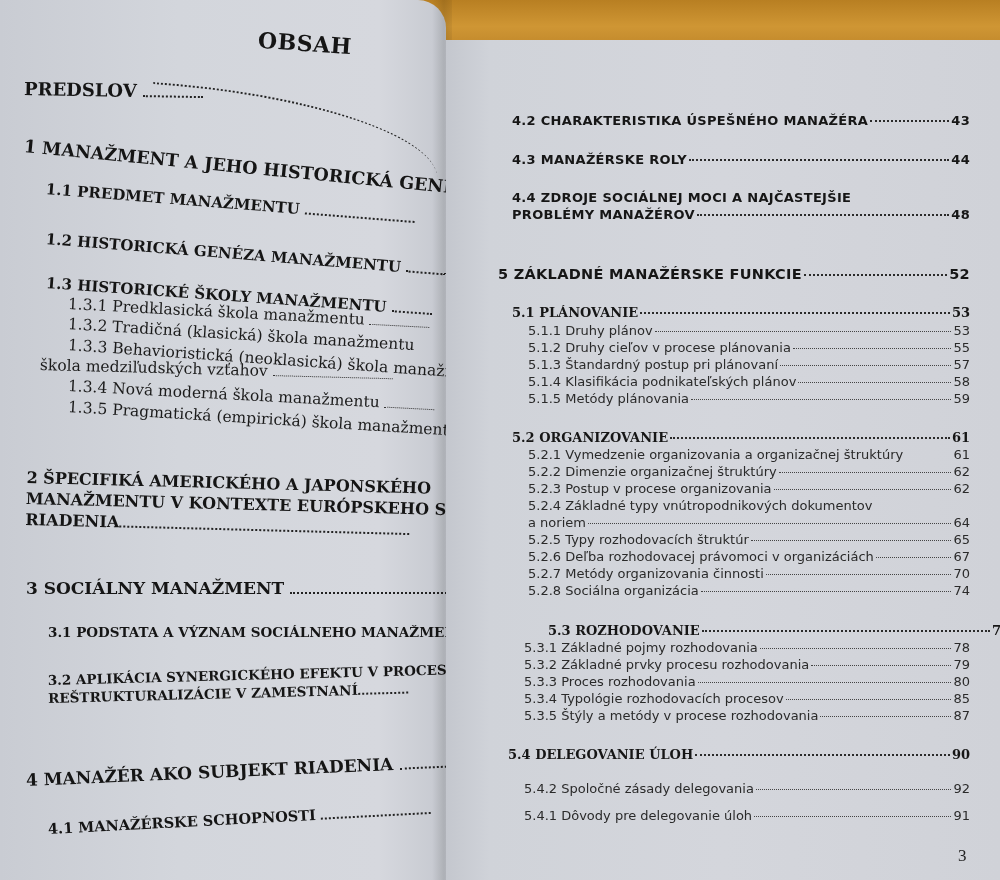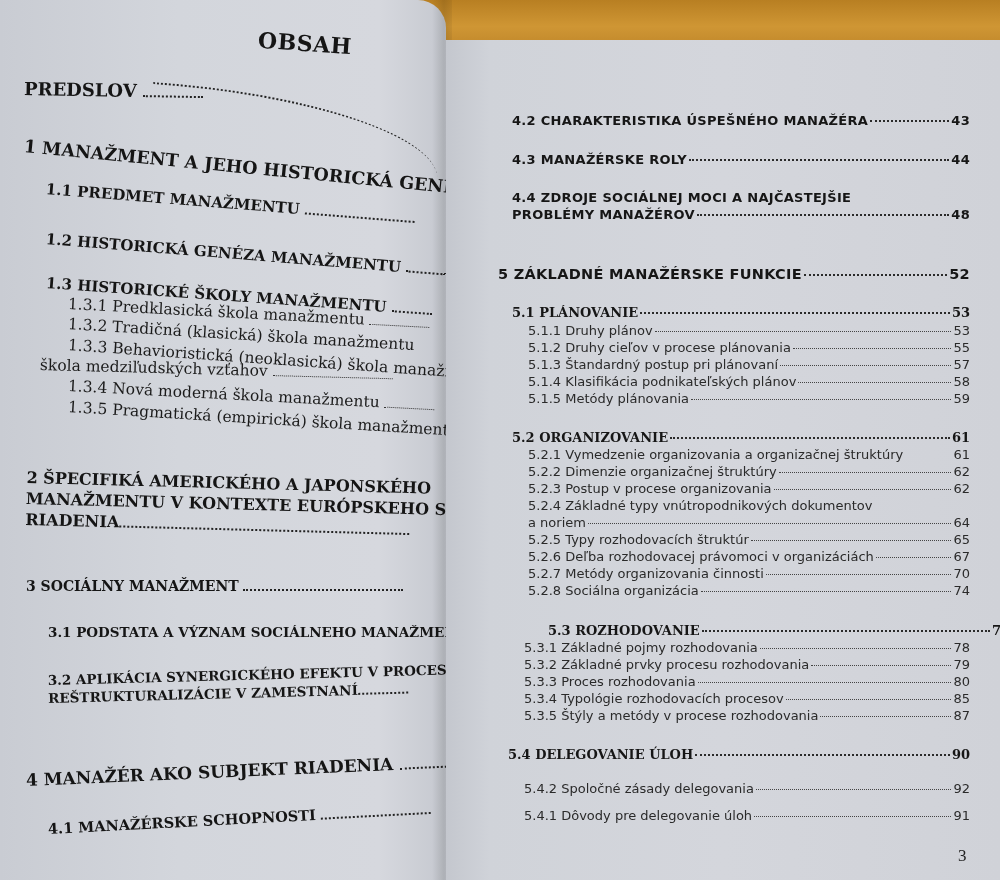--- a/index.html
+++ b/index.html
@@ -126,21 +126,21 @@
   </div>
 
   <div class="l-entry" style="left:26px; top:468px; font-size:16px; transform:rotate(1.5deg);">
     <div>2 ŠPECIFIKÁ AMERICKÉHO A JAPONSKÉHO</div>
     <div style="margin-top:2px;">MANAŽMENTU V KONTEXTE EURÓPSKEHO SYSTÉMU</div>
     <div style="margin-top:2px;">
       <span>RIADENIA</span><span class="dots" style="width:290px;"></span>
     </div>
   </div>
 
-  <div class="l-entry" style="left:26px; top:578px; font-size:14px;">
+  <div class="l-entry" style="left:26px; top:578px; font-size:17px;">
     <span>3 SOCIÁLNY MANAŽMENT</span>
     <span class="dots" style="width:160px;"></span>
   </div>
 
   <div class="l-entry" style="left:48px; top:624px; font-size:13.5px;">
     <span>3.1 PODSTATA A VÝZNAM SOCIÁLNEHO MANAŽMENTU</span>
   </div>
 
   <div class="l-entry" style="left:48px; top:672px; font-size:13.5px; transform:rotate(-1.5deg);">
     <div>3.2 APLIKÁCIA SYNERGICKÉHO EFEKTU V PROCESE</div>

